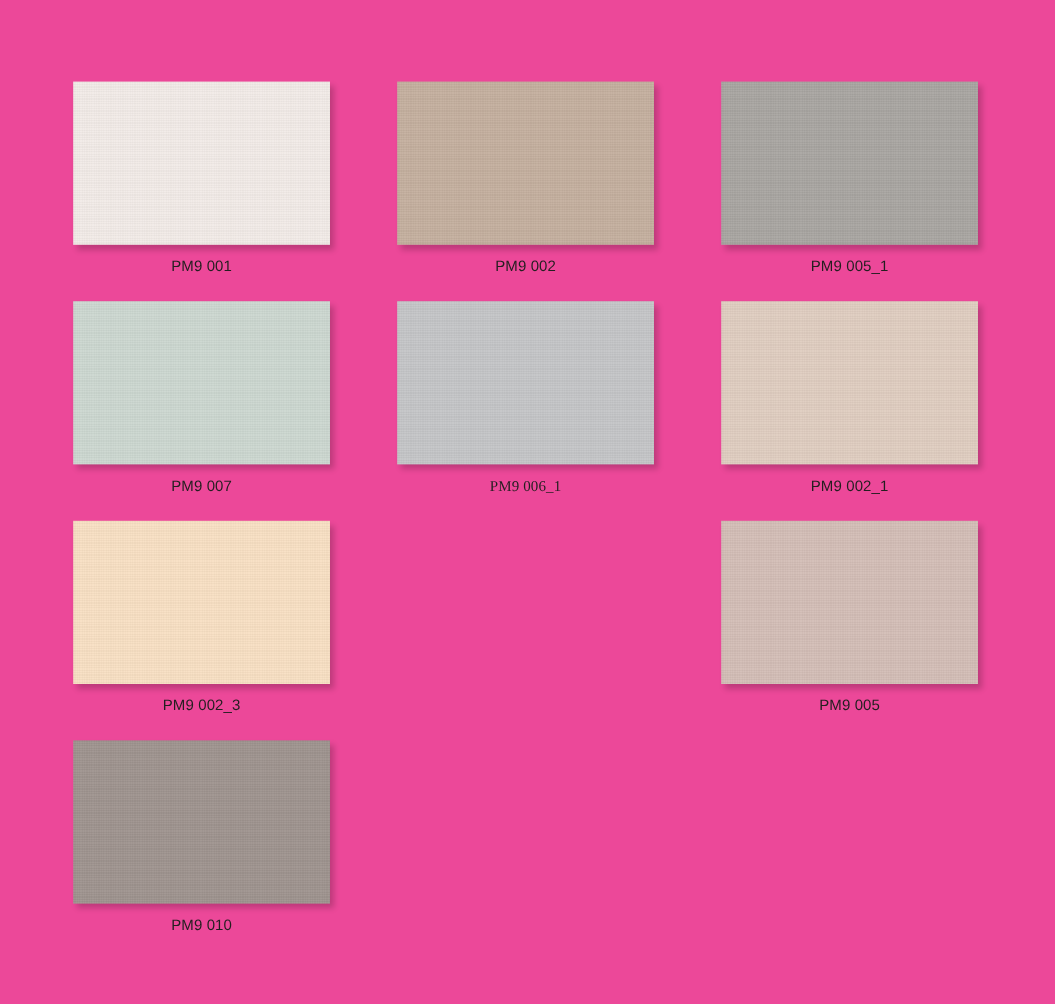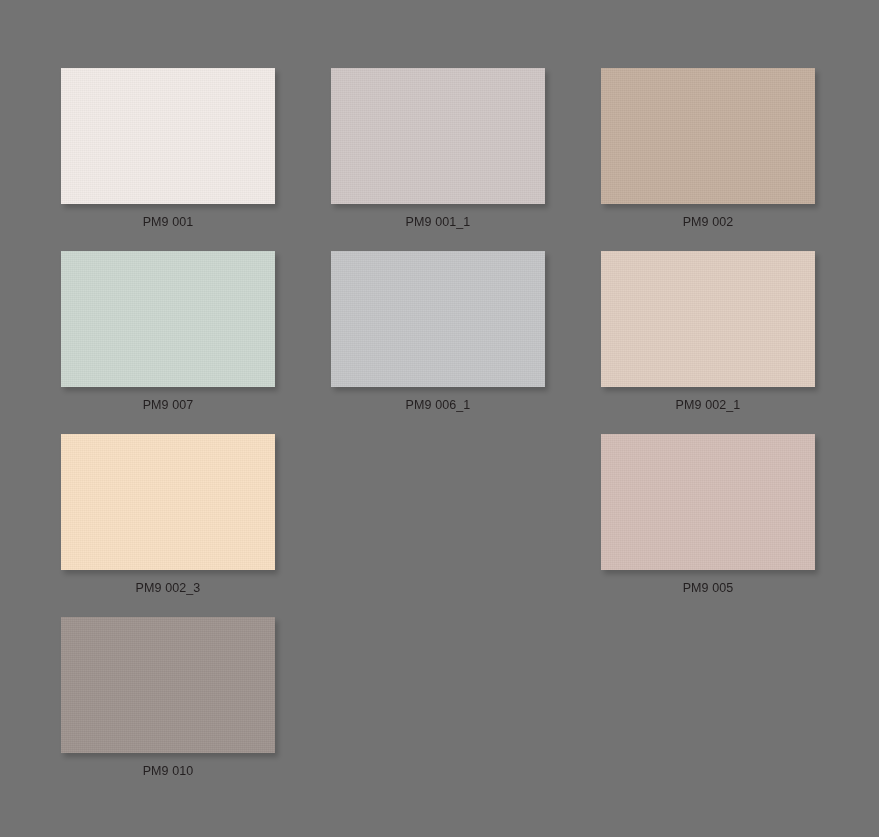--- a/index.html
+++ b/index.html
@@ -11,21 +11,21 @@
     height: 837px;
     background: #ffffff;
     font-family: "Liberation Sans", sans-serif;
     overflow: hidden;
   }
 
   .palette-page {
     position: relative;
     width: 879px;
     height: 837px;
-    background: #737373;
+    background: #ec4899;
   }
 
   .swatch-grid {
     position: absolute;
     left: 61px;
     top: 68px;
     width: 757px;
     display: grid;
     grid-template-columns: 214px 214px 214px;
     column-gap: 56px;
@@ -78,39 +78,39 @@
 <body style="background: rgb(255, 255, 255);">
 
 <div class="palette-page">
   <div class="swatch-grid">
 
     <div class="swatch-cell">
       <div class="swatch-chip" style="background-color: rgb(242, 235, 231);"></div>
       <div class="swatch-label" style="color: rgb(35, 31, 32);">PM9 001</div>
     </div>
 
-    <div class="swatch-cell">
-      <div class="swatch-chip" style="background-color: rgb(207, 198, 197);"></div>
-      <div class="swatch-label" style="color: rgb(35, 31, 32);">PM9 001_1</div>
-    </div>
 
     <div class="swatch-cell">
       <div class="swatch-chip" style="background-color: rgb(196, 175, 158);"></div>
       <div class="swatch-label" style="color: rgb(35, 31, 32); text-align: center;">PM9 002</div>
     </div>
 
+    <div class="swatch-cell">
+      <div class="swatch-chip" style="background-color: rgb(168, 165, 161);"></div>
+      <div class="swatch-label" style="color: rgb(35, 31, 32);">PM9 005_1</div>
+    </div>
 
     <div class="swatch-cell">
       <div class="swatch-chip" style="background-color: rgb(204, 215, 208);"></div>
       <div class="swatch-label" style="color: rgb(35, 31, 32);">PM9 007</div>
     </div>
 
     <div class="swatch-cell">
       <div class="swatch-chip" style="background-color: rgb(196, 197, 199);"></div>
-      <div class="swatch-label" style="color: rgb(35, 31, 32);">PM9 006_1</div>
+      <div class="swatch-label" style="color: rgb(35, 31, 32); font-family: Liberation Serif, serif;">PM9 006_1</div>
     </div>
 
     <div class="swatch-cell">
       <div class="swatch-chip" style="background-color: rgb(223, 205, 192);"></div>
       <div class="swatch-label" style="color: rgb(35, 31, 32);">PM9 002_1</div>
     </div>
 
     <div class="swatch-cell">
       <div class="swatch-chip" style="background-color: rgb(248, 223, 195);"></div>
       <div class="swatch-label" style="color: rgb(35, 31, 32);">PM9 002_3</div>

